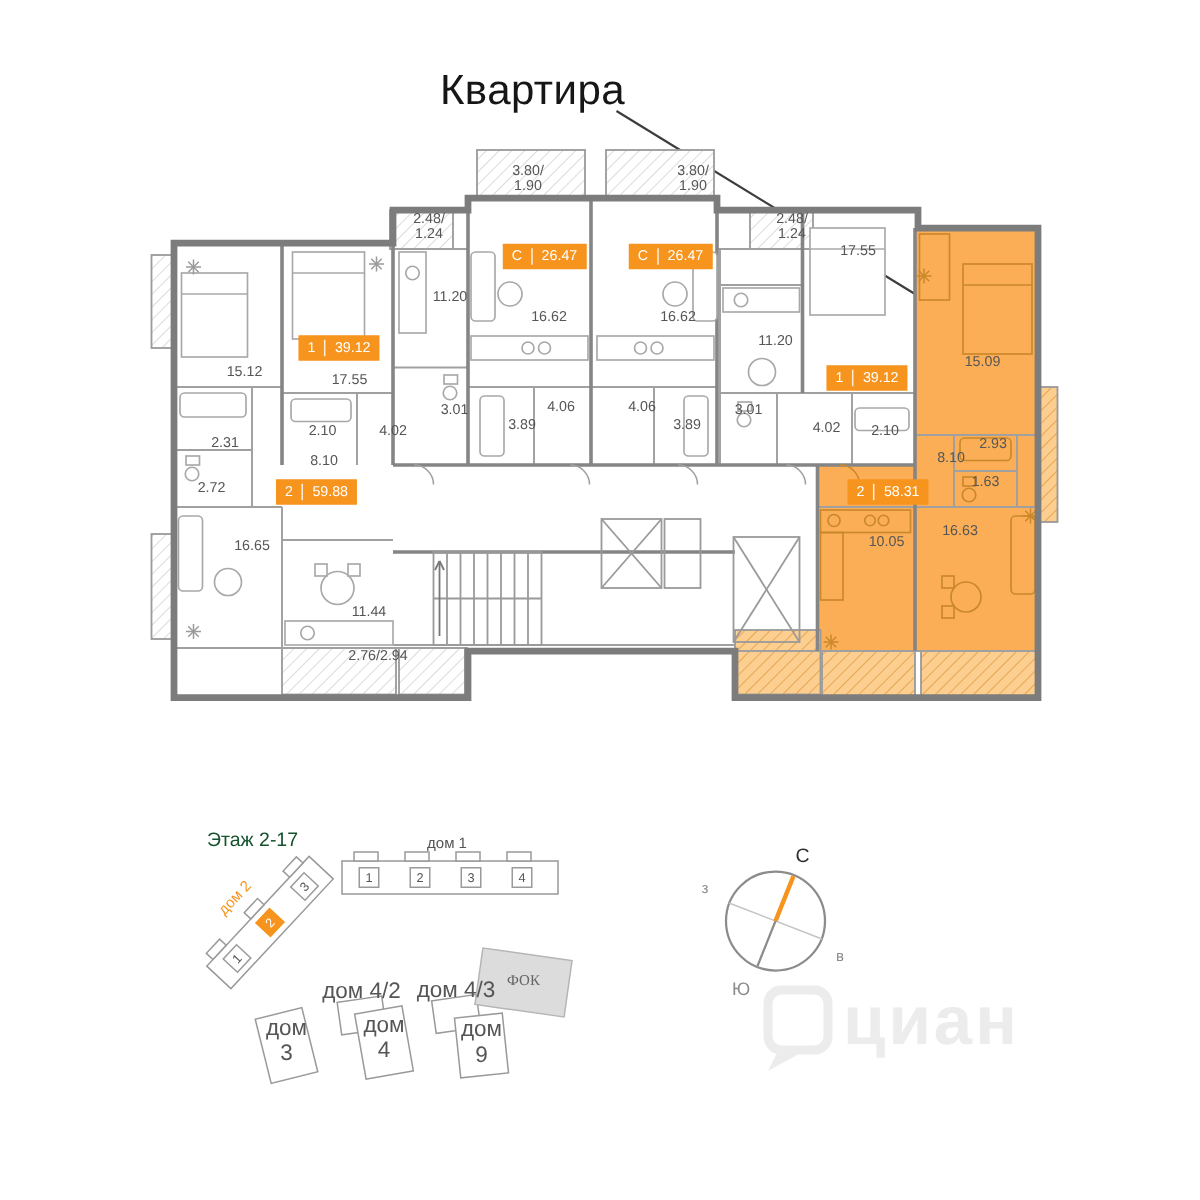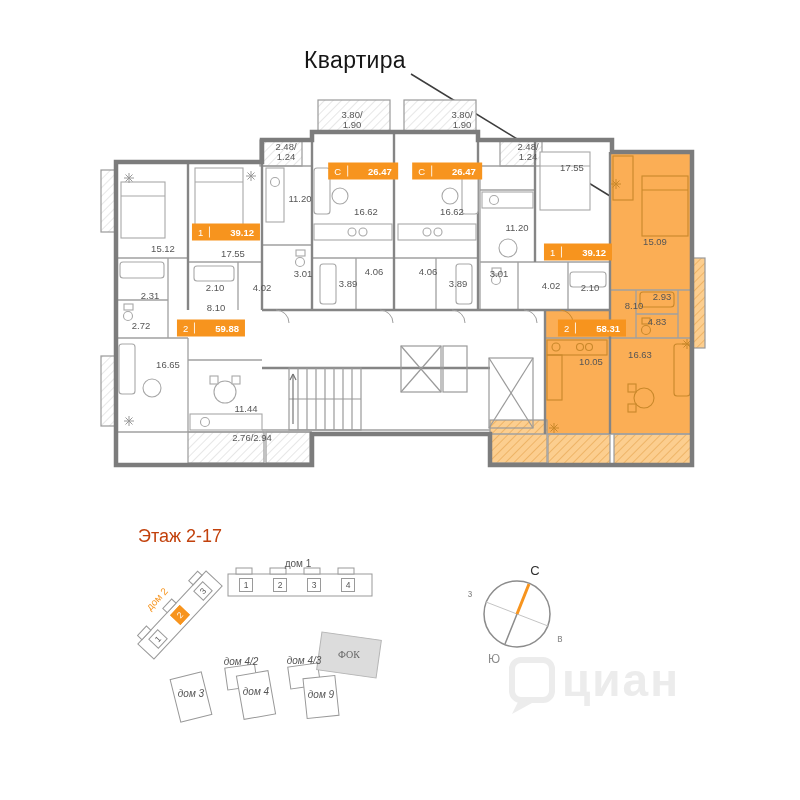--- a/index.html
+++ b/index.html
@@ -2,35 +2,35 @@
 <html style="--hl-fill: #FBAE55; --badge: #F7941E; --wall: #7C7C7C;"><head>
 <meta charset="utf-8">
 <style>
   *{margin:0;padding:0;box-sizing:border-box}
   :root{--hl-fill:#FBAE55;--badge:#F7941E;--wall:#7C7C7C;}
   html,body{width:800px;height:800px;background:#fff;overflow:hidden;
     font-family:"Liberation Sans",sans-serif;}
   .stage{position:absolute;left:0;top:0;width:800px;height:800px;}
   svg.plan{position:absolute;left:0;top:0;}
   .title{position:absolute;left:355px;top:60px;transform:translate(-50%,-50%);
-    font-size:23px;color:#161616;font-weight:500;letter-spacing:.3px;}
+    font-size:28px;color:#161616;font-weight:500;letter-spacing:.3px;}
   .meas{position:absolute;transform:translate(-50%,-50%);font-size:9.5px;color:#565656;
     white-space:pre-line;text-align:center;line-height:1.08;}
   .badge{position:absolute;transform:translate(-50%,-50%);display:flex;align-items:center;
     background:var(--badge);color:#fff;font-size:9.5px;height:17px;padding:0 6px;white-space:nowrap;}
   .badge span:first-child{padding-right:6px;}
-  .badge .badge-area{border-left:1px solid rgba(255,255,255,.85);padding-left:20px;font-weight:bold;}
-  .floor-label{position:absolute;left:138px;top:526px;font-size:18px;color:#c2410c;}
+  .badge .badge-area{border-left:1px solid rgba(255,255,255,.85);padding-left:6px;}
+  .floor-label{position:absolute;left:138px;top:552px;font-size:13px;color:#14532d;}
   .site-label{position:absolute;transform:translate(-50%,-50%);font-size:10px;color:#555;white-space:nowrap;}
   .dom2-label{color:var(--badge);transform:translate(-50%,-50%) rotate(-47deg);}
   .fok-label{color:#666;font-family:Liberation Serif, serif;}
   .section-chip{position:absolute;width:14px;height:14px;background:#fff;border:1px solid #9a9a9a;
     font-size:8.5px;color:#555;display:flex;align-items:center;justify-content:center;}
   .section-chip.hl{background:var(--badge);border-color:var(--badge);color:#fff;}
-  .bldg-label{position:absolute;transform:translate(-50%,-50%);font-size:10px;color:#555;white-space:nowrap;font-style:italic;}
+  .bldg-label{position:absolute;transform:translate(-50%,-50%);font-size:15px;color:#555;white-space:nowrap;}
   .bldg-label.stacked{white-space:normal;width:30px;text-align:center;line-height:1.15;}
   .cmp{position:absolute;transform:translate(-50%,-50%);}
   .cmp-n{left:535px;top:570px;font-size:13px;color:#2f2f2f;}
   .cmp-s{left:494px;top:659px;font-size:12px;color:#8c8c8c;}
   .cmp-w{left:470px;top:593px;font-size:10px;color:#8c8c8c;}
   .cmp-e{left:560px;top:638px;font-size:10px;color:#8c8c8c;}
   .wm-text{position:absolute;left:562px;top:680px;transform:translateY(-50%);
     font-size:46px;font-weight:bold;color:#ececec;letter-spacing:2px;}
 </style>
 </head>
@@ -301,21 +301,21 @@
       <span class="meas" style="left: 428px; top: 272px;">4.06</span>
       <span class="meas" style="left: 458px; top: 284px;">3.89</span>
       <span class="meas" style="left: 499px; top: 274px;">3.01</span>
       <span class="meas" style="left: 517px; top: 228px;">11.20</span>
       <span class="meas" style="left: 551px; top: 286px;">4.02</span>
       <span class="meas" style="left: 590px; top: 288px;">2.10</span>
       <span class="meas" style="left: 572px; top: 168px;">17.55</span>
       <span class="meas" style="left: 655px; top: 242px;">15.09</span>
       <span class="meas" style="left: 662px; top: 297px;">2.93</span>
       <span class="meas" style="left: 634px; top: 306px;">8.10</span>
-      <span class="meas" style="left: 657px; top: 322px;">4.83</span>
+      <span class="meas" style="left: 657px; top: 322px;">1.63</span>
       <span class="meas" style="left: 591px; top: 362px;">10.05</span>
       <span class="meas" style="left: 640px; top: 355px;">16.63</span>
       <div class="badge" style="left: 226px; top: 232px;">
         <span>1</span>
         <span class="badge-area">39.12</span>
       </div>
       <div class="badge" style="left: 211px; top: 328px;">
         <span>2</span>
         <span class="badge-area">59.88</span>
       </div>

